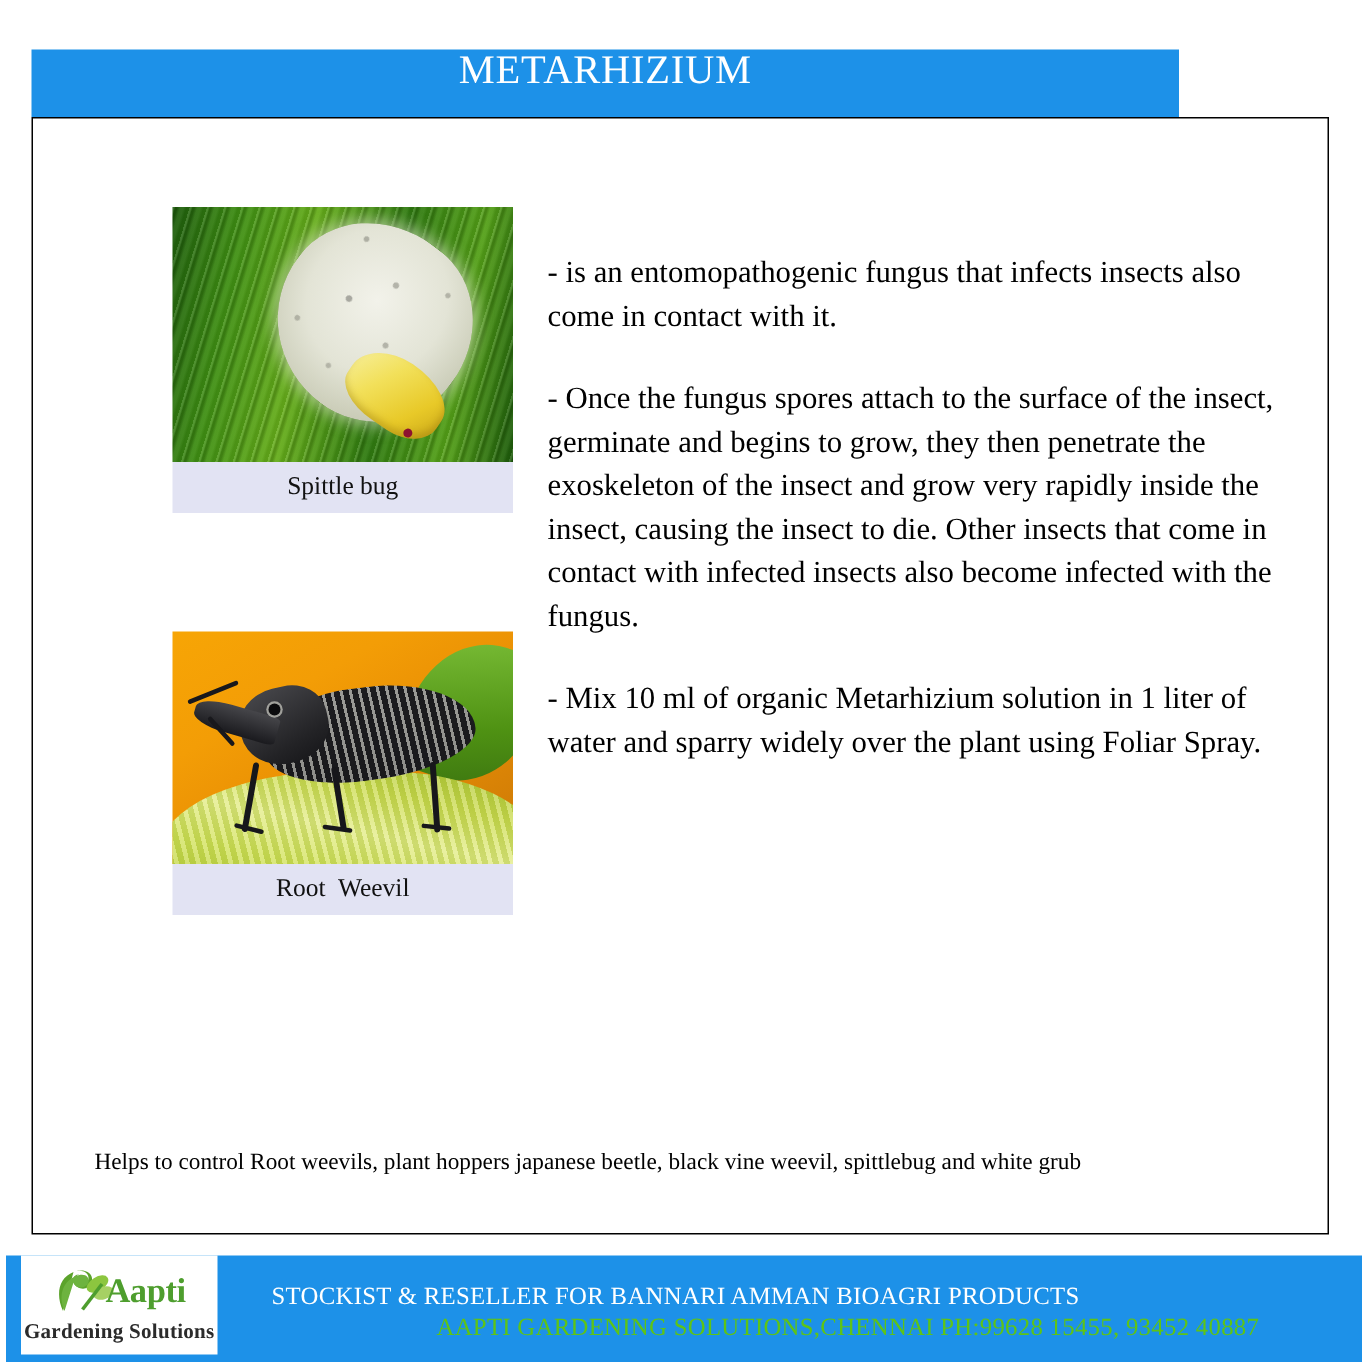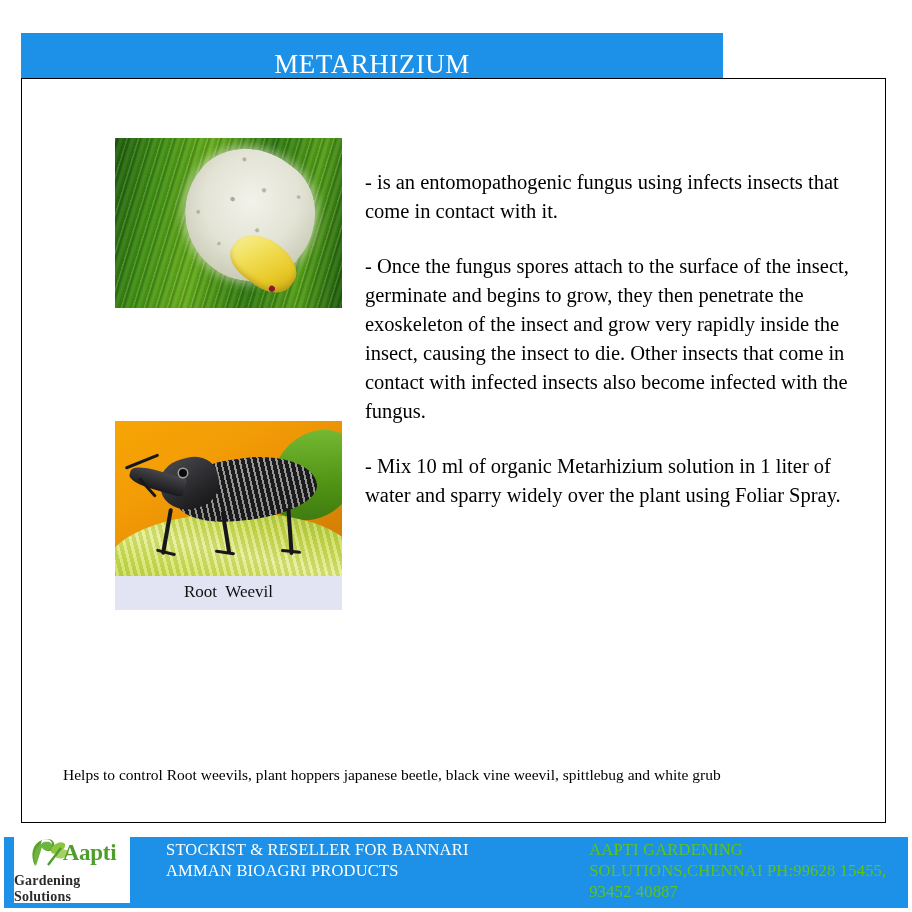--- a/index.html
+++ b/index.html
@@ -13,25 +13,25 @@
     font-family: "Liberation Serif", "DejaVu Serif", serif;
     overflow: hidden;
     position: relative;
   }
 
   
   .title-bar {
     position: absolute;
     left: 21px;
     top: 33px;
-    width: 702px;
+    width: 765px;
     height: 45px;
     background: #1D91E8;
     display: flex;
-    align-items: flex-end;
+    align-items: flex-start;
     justify-content: center;
   }
   .title-bar .title-text {
     color: #ffffff;
     font-size: 27px;
     font-family: "Liberation Serif", "DejaVu Serif", serif;
     letter-spacing: 0.5px;
     line-height: 1;
   }
 
@@ -275,21 +275,21 @@
     position: absolute;
     left: 4px;
     top: 837px;
     width: 904px;
     height: 71px;
     background: #1D91E8;
     display: flex;
     align-items: stretch;
   }
   .logo-box {
-    width: 116px;
+    width: 131px;
     margin: 0 0 5px 10px;
     background: #ffffff;
     display: flex;
     flex-direction: column;
     align-items: center;
     justify-content: center;
     flex: 0 0 auto;
   }
   .logo-mark-row {
     display: flex;
@@ -311,21 +311,21 @@
     font-size: 14px;
     color: #2b2b2b;
     font-family: "Liberation Serif", "DejaVu Serif", serif;
     font-weight: bold;
     margin-top: 4px;
     letter-spacing: 0.2px;
   }
   .footer-text {
     flex: 1 1 auto;
     display: flex;
-    flex-direction: row;
+    flex-direction: column;
     justify-content: center;
     padding-left: 36px;
     padding-top: 2px;
   }
   .footer-line-1 {
     color: #ffffff;
     font-size: 16.5px;
     line-height: 21px;
     font-family: "Liberation Serif", "DejaVu Serif", serif;
     letter-spacing: 0.2px;
@@ -349,20 +349,21 @@
 <div class="content-box">
   <div class="body-area">
 
     <div class="figure figure-1">
       <div class="photo photo-spittlebug">
         <div class="foam"></div>
         <div class="nymph">
           <div class="nymph-eye"></div>
         </div>
       </div>
+      <div class="caption">Spittle bug</div>
     </div>
 
     <div class="figure figure-2">
       <div class="photo photo-weevil">
         <div class="wv-leaf-r"></div>
         <div class="wv-plant"></div>
         <div class="wv-body"></div>
         <div class="wv-thorax"></div>
         <div class="wv-snout"></div>
         <div class="wv-ant1"></div>
@@ -372,21 +373,21 @@
         <div class="wv-leg wv-leg-2"></div>
         <div class="wv-leg wv-leg-3"></div>
         <div class="wv-foot wv-foot-1"></div>
         <div class="wv-foot wv-foot-2"></div>
         <div class="wv-foot wv-foot-3"></div>
       </div>
       <div class="caption">Root  Weevil</div>
     </div>
 
     <div class="text-column">
-      <p class="para">- is an entomopathogenic fungus using infects insects that come in contact with it.</p>
+      <p class="para">- is an entomopathogenic fungus that infects insects also come in contact with it.</p>
       <p class="para">- Once the fungus spores attach to the surface of the insect, germinate and begins to grow, they then penetrate the exoskeleton of the insect and grow very rapidly inside the insect, causing the insect to die. Other insects that come in contact with infected insects also become infected with the fungus.</p>
       <p class="para">- Mix 10 ml of organic Metarhizium solution in 1 liter of water and sparry widely over the plant using Foliar Spray.</p>
     </div>
 
     <div class="footnote">Helps to control Root weevils, plant hoppers japanese beetle, black vine weevil, spittlebug and white grub</div>
 
   </div>
 </div>
 
 <div class="footer-band">

